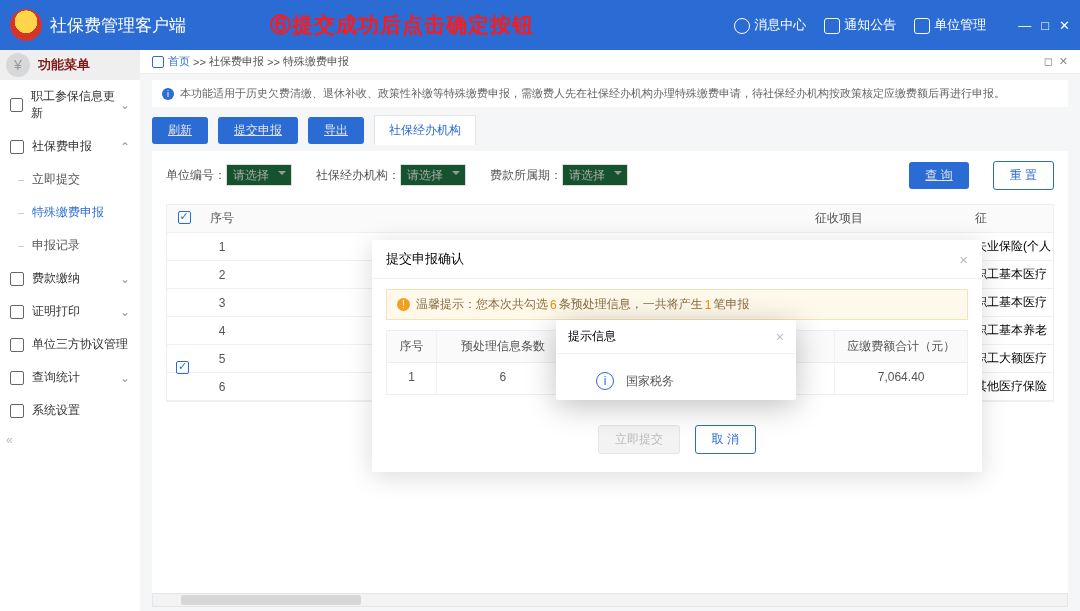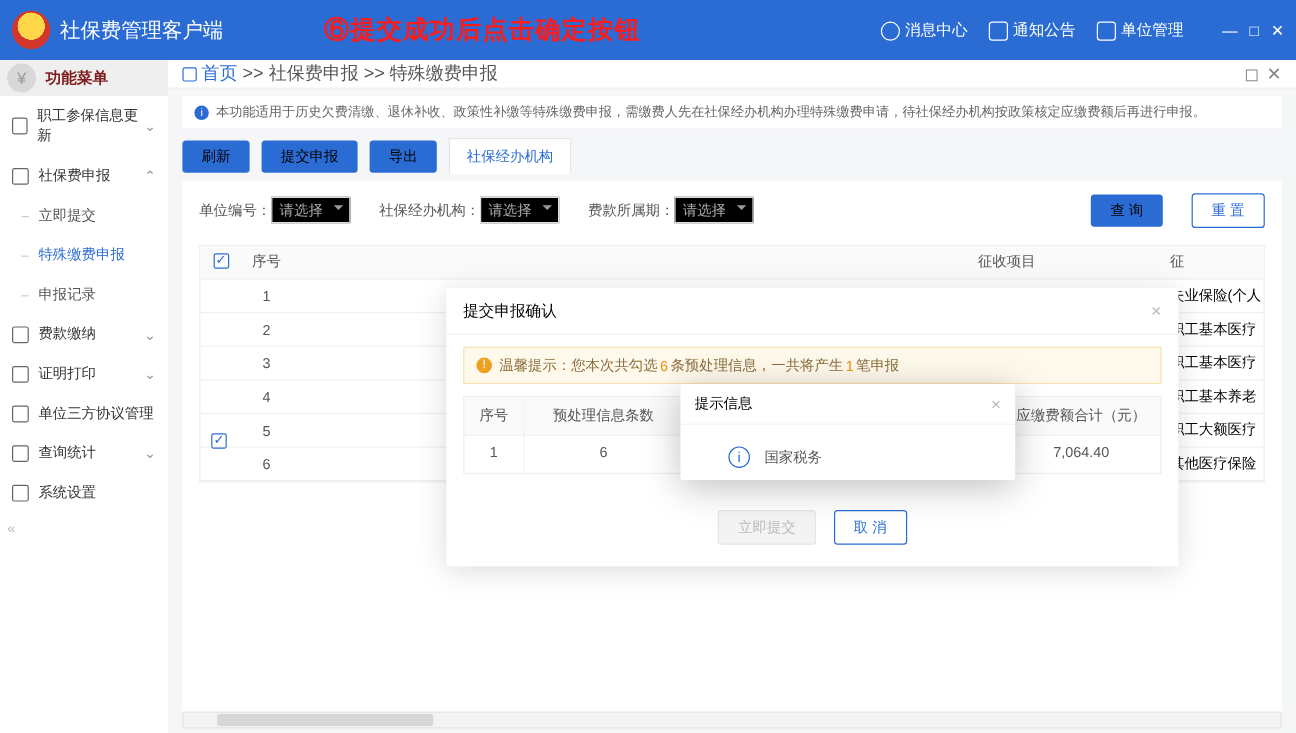--- a/index.html
+++ b/index.html
@@ -23,35 +23,35 @@
 .menu { list-style: none; font-size: 12px; }
 .menu li { padding: 8px 10px; color: #333; display: flex; align-items: center; cursor: pointer; }
 .menu li .glyph { width: 14px; height: 14px; border: 1.3px solid #666; margin-right: 8px; border-radius: 2px; }
 .menu li .chev { margin-left: auto; color: #999; }
 .menu li.sub { padding-left: 32px; color: #555; position: relative; }
 .menu li.sub::before { content: ""; position: absolute; left: 18px; top: 50%; width: 6px; height: 1px; background: #ccc; }
 .menu li.sub.active { color: #2b6cd4; }
 .menu .collapse { text-align: center; color: #bbb; padding: 6px; }
 
 .main { flex: 1; display: flex; flex-direction: column; background: #f5f6f8; overflow: hidden; position: relative; }
-.crumb-bar { height: 24px; background: #fff; display: flex; align-items: center; padding: 0 12px; font-size: 15px; color: #555; border-bottom: 1px solid #eee; }
+.crumb-bar { height: 24px; background: #fff; display: flex; align-items: center; padding: 0 12px; font-size: 11px; color: #555; border-bottom: 1px solid #eee; }
 .crumb-bar .home-ico { width: 12px; height: 12px; border: 1.3px solid #2b6cd4; border-radius: 2px; margin-right: 4px; }
 .crumb-bar .home-txt { color: #2b6cd4; }
 .crumb-bar .right-win { margin-left: auto; display: flex; gap: 6px; color: #888; }
 .notice { margin: 6px 12px; background: #fff; padding: 6px 10px; font-size: 11px; color: #666; display: flex; align-items: center; }
 .notice .nico { width: 12px; height: 12px; border-radius: 50%; background: #2b6cd4; color: #fff; font-size: 9px; display: inline-flex; align-items: center; justify-content: center; margin-right: 6px; }
 
 .actions { margin: 2px 12px 0; display: flex; gap: 10px; align-items: center; font-size: 12px; }
 .btn { padding: 5px 16px; border-radius: 3px; cursor: pointer; border: none; font-size: 12px; }
-.btn.primary { background: #2b6cd4; color: #000000; }
+.btn.primary { background: #2b6cd4; color: #e5e5e5; text-decoration: underline; }
 .actions .tabbed { border: 1px solid #e5e5e5; border-bottom: none; padding: 6px 14px; background: #fff; color: #2b6cd4; }
 
 .content-panel { margin: 6px 12px 12px; background: #fff; flex: 1; padding: 10px 14px 0; position: relative; overflow: hidden; }
 .filters { display: flex; gap: 24px; align-items: center; font-size: 12px; color: #555; }
-.sel { border: 1px solid #ddd; padding: 3px 22px 3px 6px; color: #aaa; font-size: 12px; background: #000000; position: relative; }
+.sel { border: 1px solid #ddd; padding: 3px 22px 3px 6px; color: #aaa; font-size: 12px; background: #14532d; position: relative; }
 .sel .caret { position: absolute; right: 5px; top: 6px; border: 4px solid transparent; border-top-color: #999; }
 .sel.unit { width: 130px; } .sel.org { width: 120px; } .sel.period { width: 110px; }
 .btn.outline { background: #fff; border: 1px solid #2b6cd4; color: #2b6cd4; }
 
 .grid { margin-top: 14px; border: 1px solid #eee; font-size: 12px; }
 .grid-row { display: flex; align-items: center; border-bottom: 1px solid #f0f0f0; min-height: 28px; }
 .grid-row.head { background: #fafafa; color: #555; font-weight: 500; }
 .g-chk { width: 34px; text-align: center; }
 .g-idx { width: 42px; text-align: center; color: #555; }
 .g-gap { flex: 1; }
@@ -75,21 +75,21 @@
 .modal-confirm .m-table .mt-row { display: flex; font-size: 12px; border: 1px solid #eee; }
 .modal-confirm .m-table .mt-row.head { background: #fafafa; border-bottom: none; }
 .modal-confirm .m-table .mt-cell { flex: 1; padding: 7px 6px; text-align: center; border-right: 1px solid #f2f2f2; color: #555; }
 .modal-confirm .m-table .mt-cell.idx { flex: 0 0 50px; }
 .modal-confirm .m-table .mt-cell:last-child { border-right: none; }
 .modal-confirm .m-foot { padding: 14px 0 18px; text-align: center; }
 .modal-confirm .m-foot .btn.disabled { background: #f3f3f3; color: #bbb; border: 1px solid #e5e5e5; }
 .modal-confirm .m-foot .btn.outline { margin-left: 10px; }
 
 
-.modal-alert { position: absolute; left: 427px; top: 270px; width: 279px; background: #fff; box-shadow: 0 6px 30px rgba(0,0,0,0.25); z-index: 30; border-radius: 2px; }
+.modal-alert { position: absolute; left: 416px; top: 270px; width: 240px; background: #fff; box-shadow: 0 6px 30px rgba(0,0,0,0.25); z-index: 30; border-radius: 2px; }
 .modal-alert .a-head { padding: 8px 12px; font-size: 12px; display: flex; align-items: center; border-bottom: 1px solid #f3f3f3; }
 .modal-alert .a-head .ax { margin-left: auto; color: #bbb; cursor: pointer; font-size: 14px; }
 .modal-alert .a-body { padding: 18px 0 10px 40px; font-size: 12px; display: flex; align-items: center; color: #555; }
 .modal-alert .a-body .aico { width: 18px; height: 18px; border: 1.5px solid #2b6cd4; border-radius: 50%; display: inline-flex; align-items: center; justify-content: center; color: #2b6cd4; font-size: 12px; margin-right: 12px; }
 .modal-alert .a-foot { padding: 8px 0 16px; text-align: center; }
 .red-frame { display: inline-block; border: 3px solid #ff1a1a; padding: 4px; }
 .modal-alert .a-foot .btn.primary { padding: 5px 20px; }
 </style>
 </head>
 <body>

